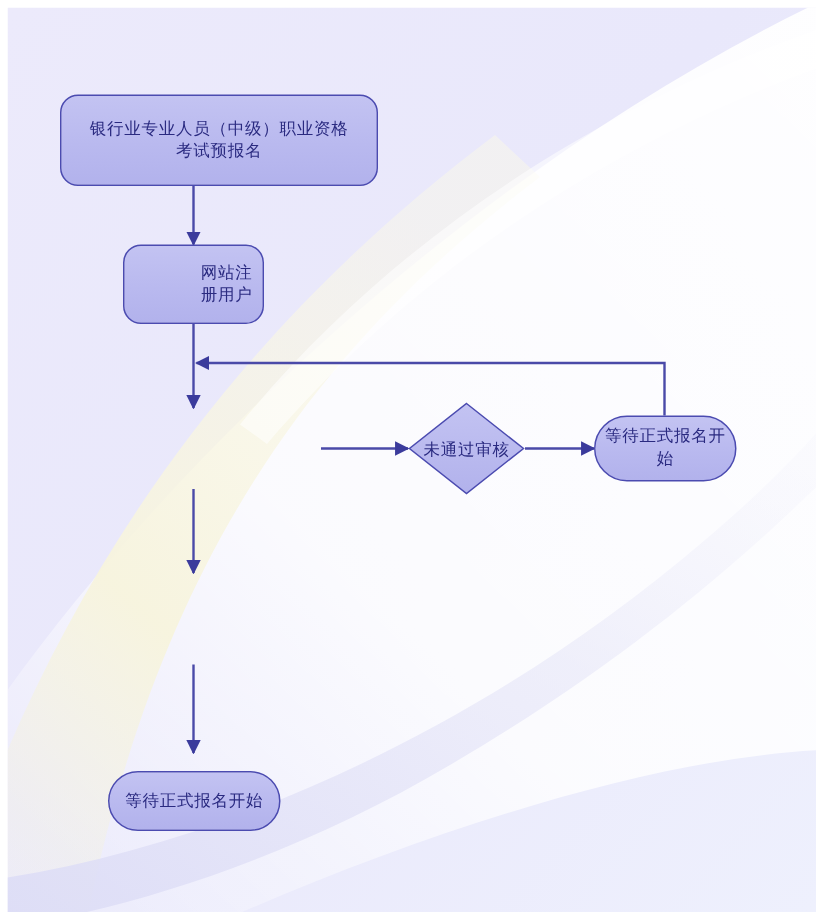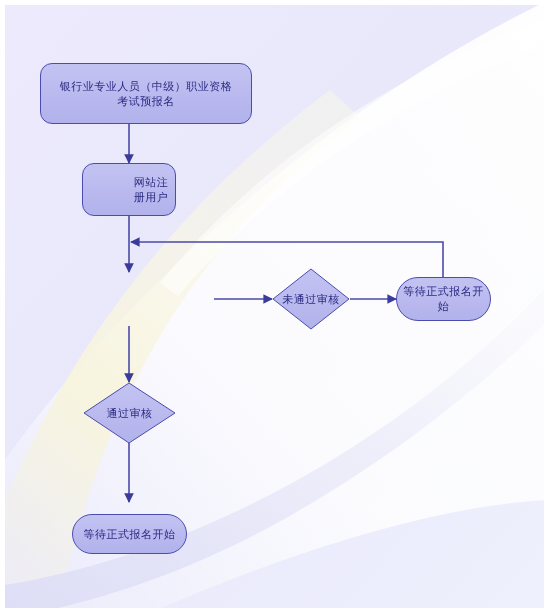--- a/index.html
+++ b/index.html
@@ -173,30 +173,18 @@
       </defs>
       <polygon points="39,1 77,31 39,61 1,31" fill="url(#dgrad1)" stroke="#4b4bb0" stroke-width="1"></polygon>
     </svg>
     <div class="diamond-label">未通过审核</div>
   </div>
 
   <div class="node node-pill" style="left:396px; top:277px; width:95px; height:44px;">
     <span class="node-label">等待正式报名开始</span>
   </div>
 
-  <div class="diamond-wrap" style="left:83px; top:382px; width:93px; height:62px;">
-    <svg width="93" height="62" viewBox="0 0 93 62" xmlns="http://www.w3.org/2000/svg">
-      <defs>
-        <linearGradient id="dgrad2" x1="0" y1="0" x2="0" y2="1">
-          <stop offset="0%" stop-color="#c3c3f2"></stop>
-          <stop offset="100%" stop-color="#b2b2ec"></stop>
-        </linearGradient>
-      </defs>
-      <polygon points="46,1 92,31 46,61 1,31" fill="url(#dgrad2)" stroke="#4b4bb0" stroke-width="1"></polygon>
-    </svg>
-    <div class="diamond-label">通过审核</div>
-  </div>
 
   <div class="node node-pill" style="left:72px; top:514px; width:115px; height:40px;">
     <span class="node-label">等待正式报名开始</span>
   </div>
 
 </div>
 
 </body></html>

